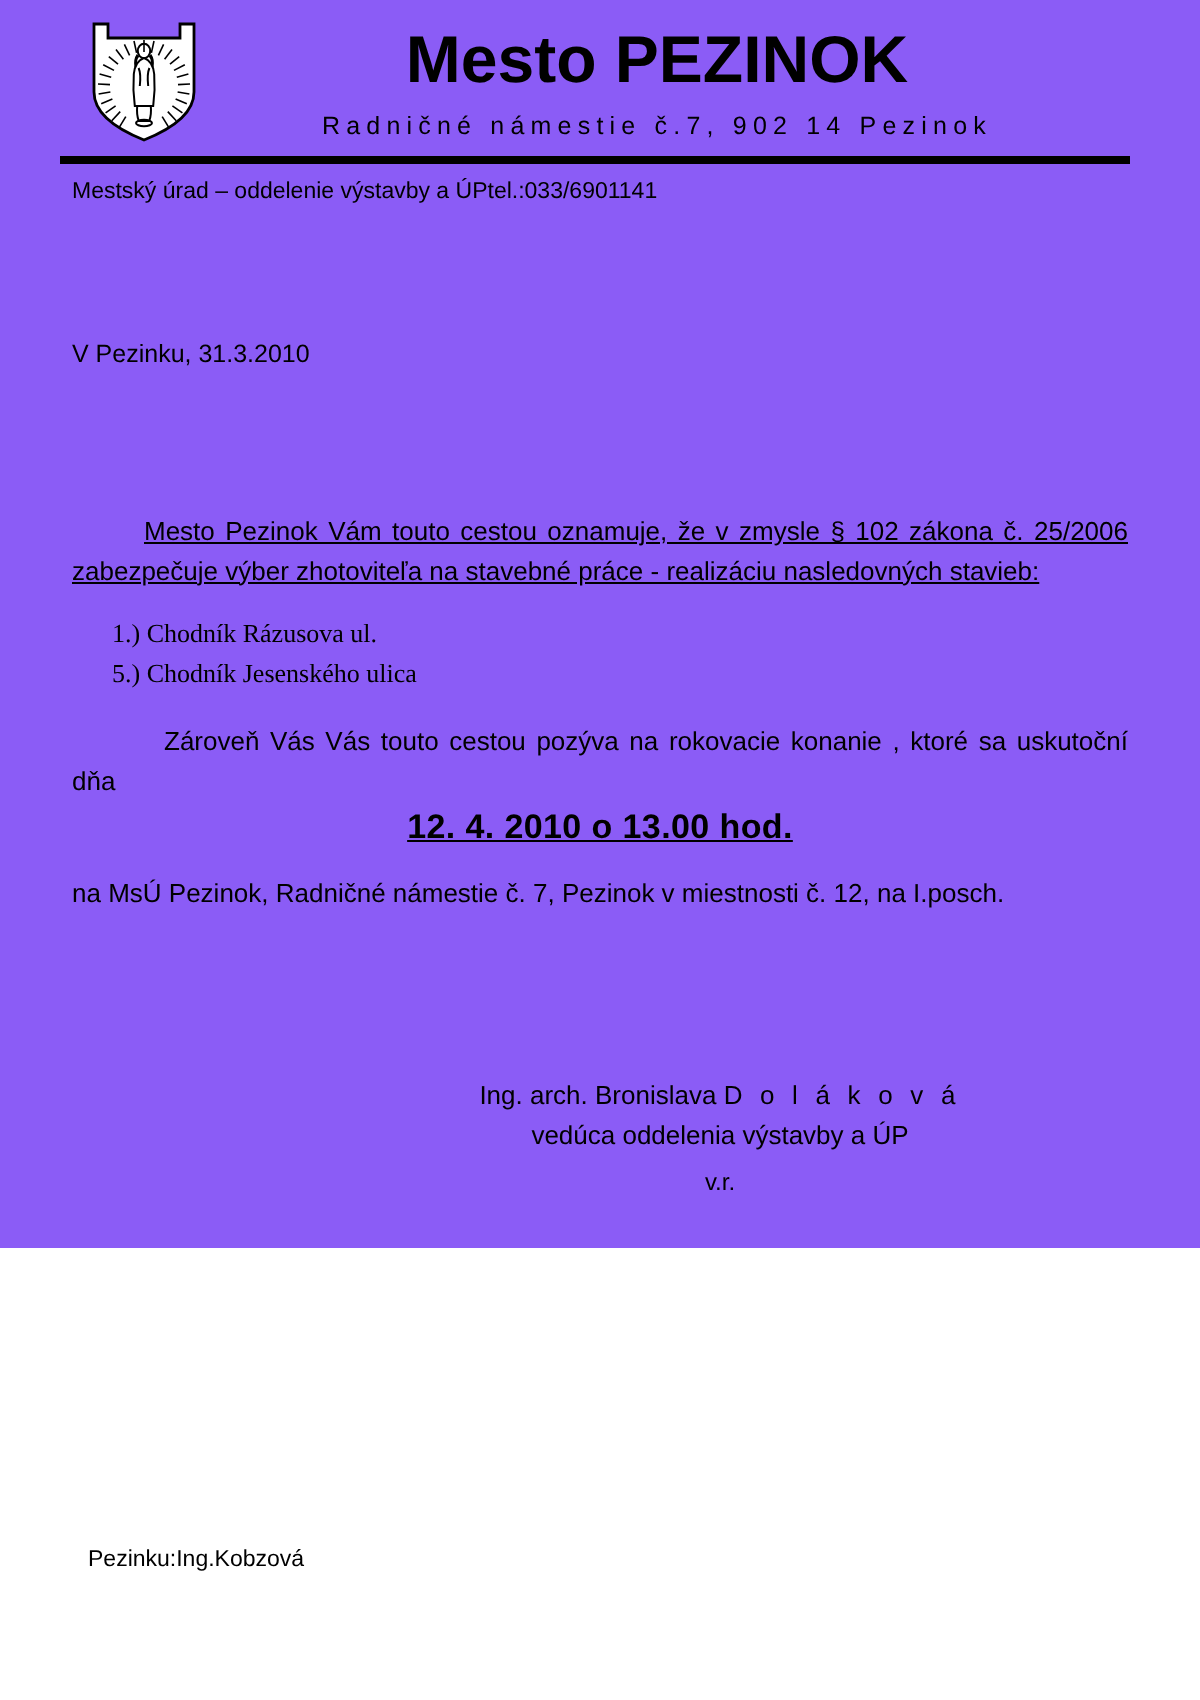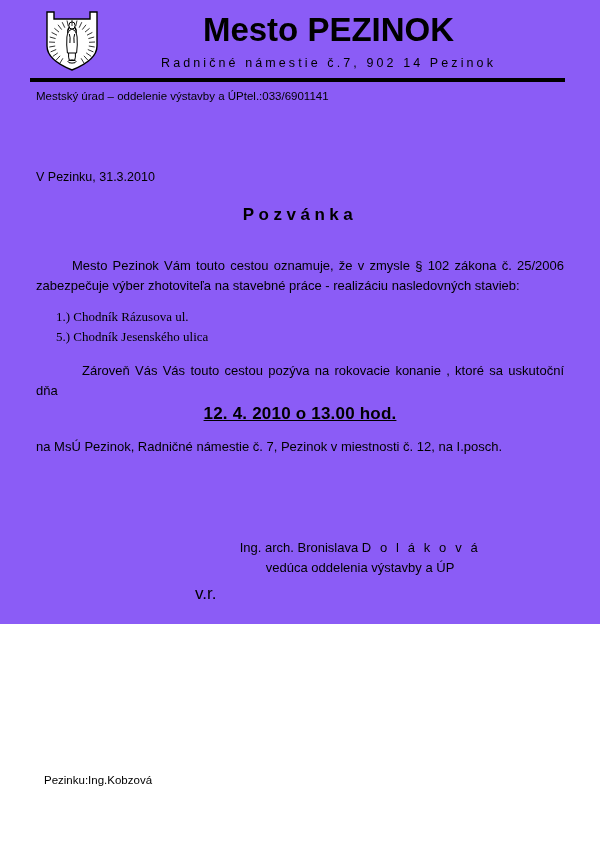--- a/index.html
+++ b/index.html
@@ -105,21 +105,21 @@
 
   
   .body-para {
     position: absolute;
     left: 36px;
     width: 528px;
     font-size: 13px;
     line-height: 1.5;
     text-align: justify;
   }
-  .para-intro { top: 256px; }
+  .para-intro { top: 256px; text-decoration: underline; }
   .para-intro .indent { display: inline-block; width: 36px; }
 
   .stavby-list {
     position: absolute;
     left: 56px;
     top: 307px;
     font-size: 13px;
     line-height: 1.52;
     font-family: Liberation Serif, serif;
   }
@@ -158,21 +158,22 @@
     line-height: 1.5;
   }
   .sig-name .spaced {
     letter-spacing: 2.6px;
   }
   .sig-vr {
     position: absolute;
     left: 195px;
     top: 584px;
     width: 330px;
-    font-size: 17px;
+    text-align: center;
+    font-size: 12px;
   }
 
   
   .footer-note {
     position: absolute;
     left: 44px;
     top: 774px;
     font-size: 11.5px;
   }
 </style>
@@ -243,21 +244,20 @@
 
   <div class="dept-row">
     <div>Mestský úrad – oddelenie výstavby a ÚP</div>
     <div class="dept-phone">tel.:033/6901141</div>
   </div>
 
   <div class="meta">
     <div>V Pezinku, 31.3.2010</div>
   </div>
 
-  <div class="doc-heading">Pozvánka</div>
 
   <div class="body-para para-intro">
     <span class="indent"></span><span>Mesto Pezinok   Vám touto cestou oznamuje, že v zmysle  § 102 zákona č. 25/2006 zabezpečuje   výber zhotoviteľa na  stavebné práce - realizáciu nasledovných stavieb:</span>
   </div>
 
   <div class="stavby-list">
     <div>1.) Chodník  Rázusova ul.</div>
     <div>5.) Chodník Jesenského ulica</div>
   </div>
 

